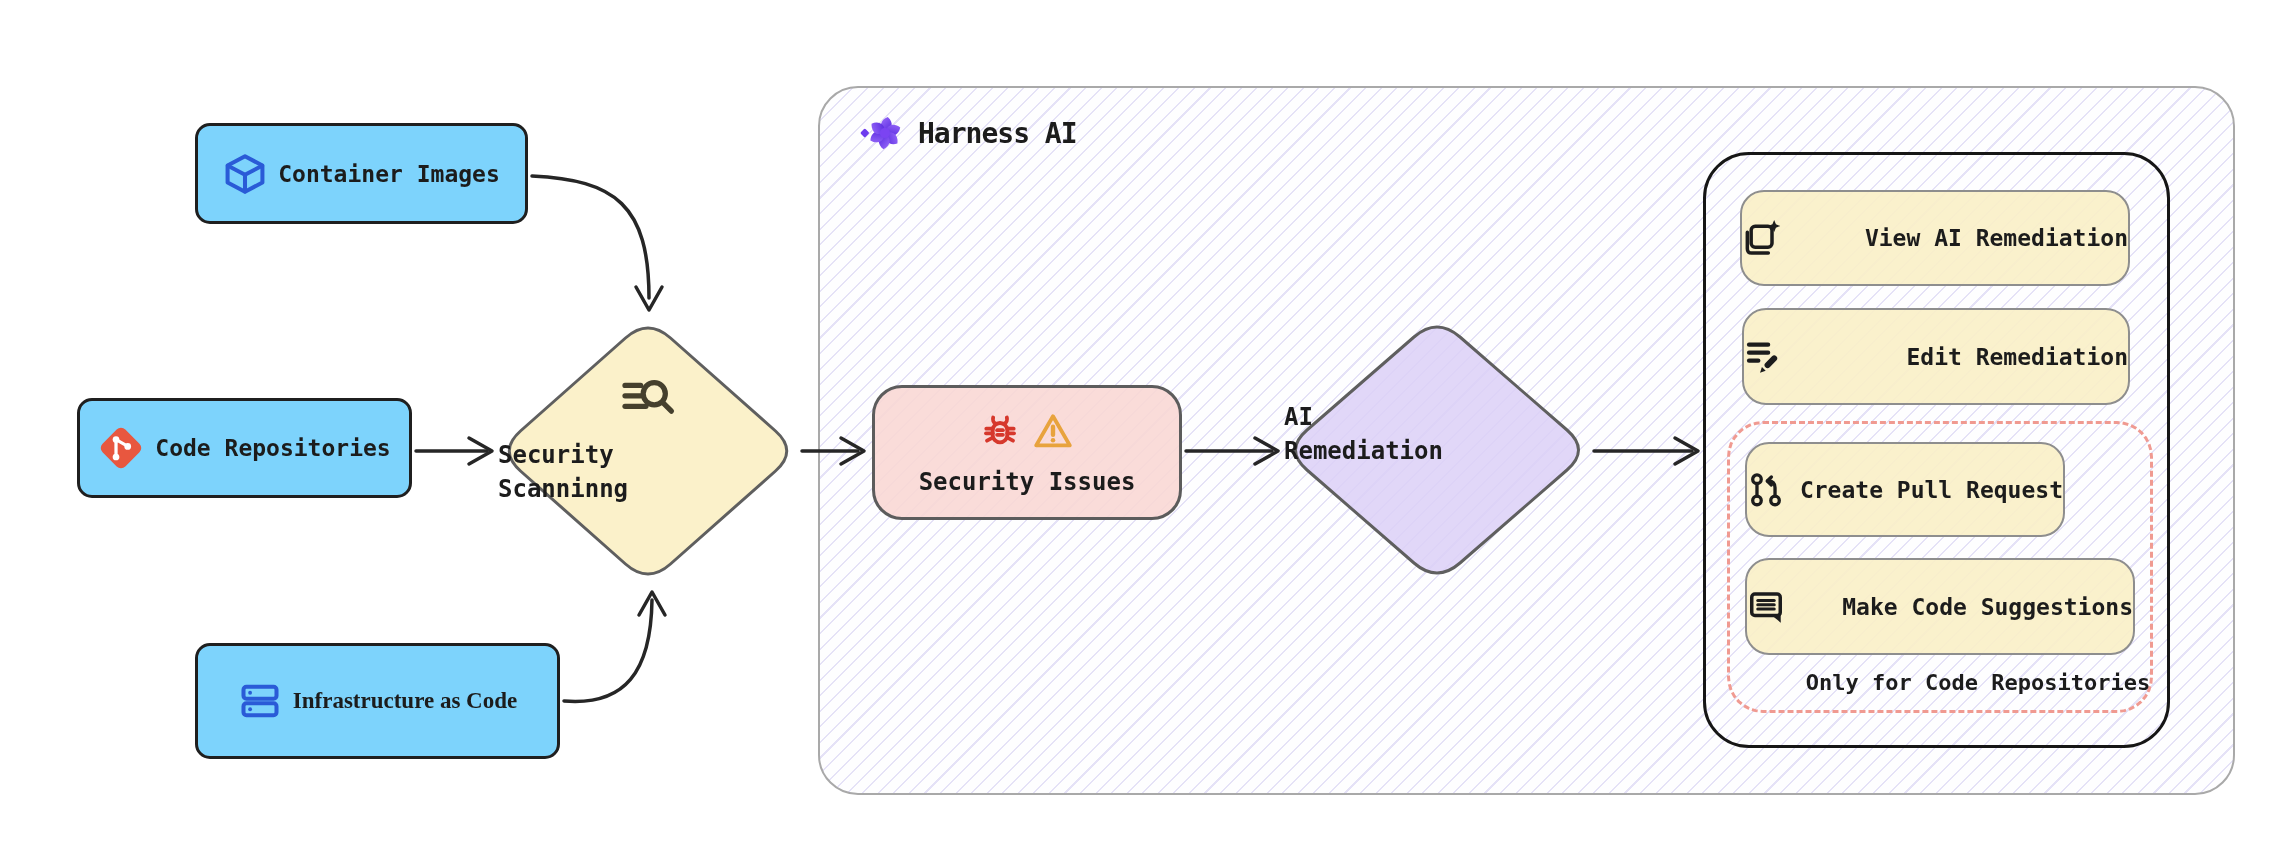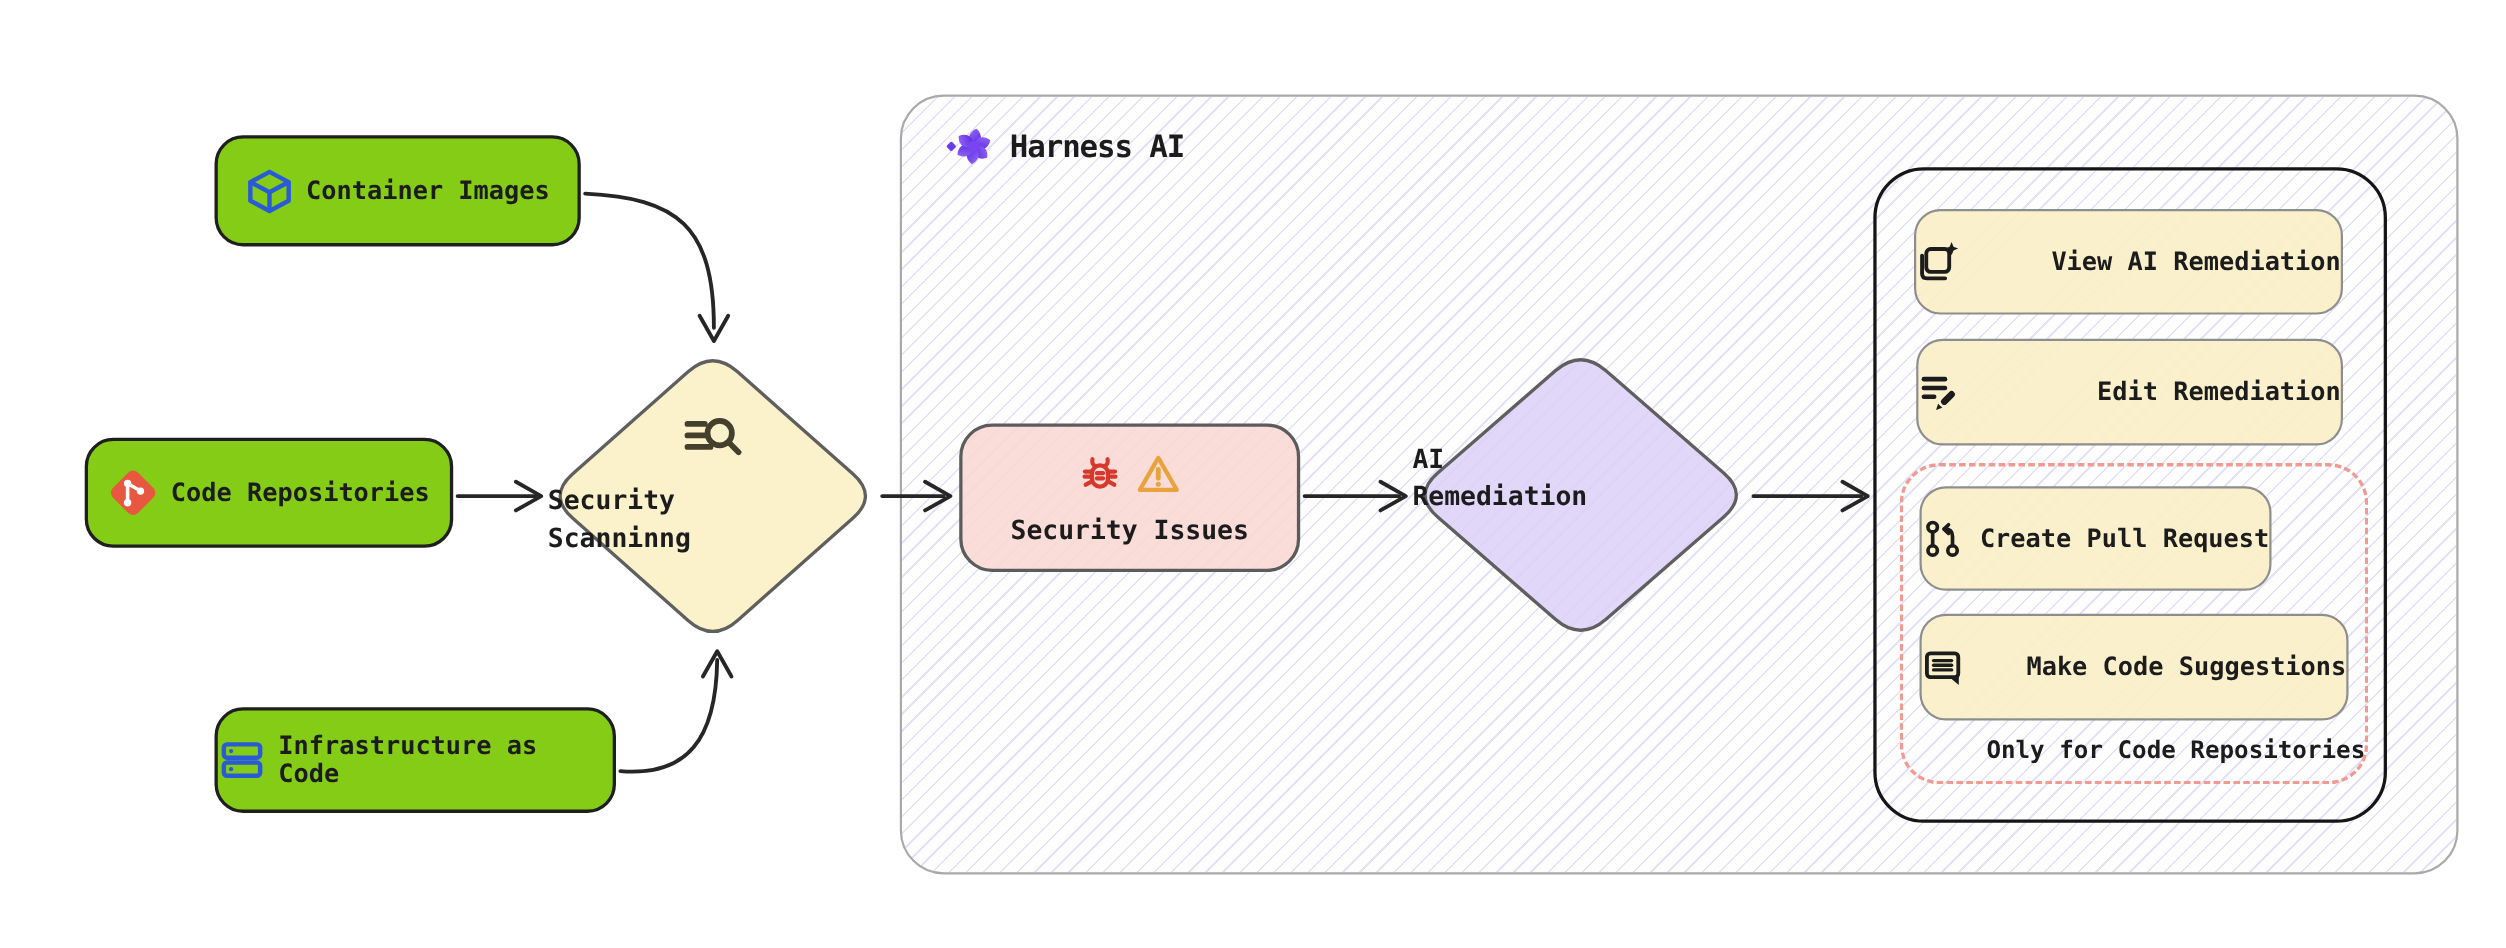--- a/index.html
+++ b/index.html
@@ -15,27 +15,27 @@
     z-index:0;
   }
   .harness-label{
     position:absolute;left:860px;top:110px;display:flex;align-items:center;gap:12px;z-index:3;justify-content:flex-end;
   }
   .harness-label .title{font-size:28px;font-weight:700;letter-spacing:-1px;}
   
   .overlay{position:absolute;left:0;top:0;width:2278px;height:862px;z-index:1;pointer-events:none;}
   
   .srcbox{
-    position:absolute;background:#84cc16;border:3px solid #1f1f1f;border-radius:26px;
+    position:absolute;background:#7dd3fc;border:3px solid #1f1f1f;border-radius:15px;
     box-sizing:border-box;display:flex;align-items:center;justify-content:center;gap:11px;
     font-size:23px;font-weight:600;z-index:2;
   }
   #box-container-images{left:195px;top:123px;width:333px;height:101px;}
   #box-code-repositories{left:77px;top:398px;width:335px;height:100px;}
-  #box-infrastructure{left:195px;top:643px;width:365px;height:96px;}
+  #box-infrastructure{left:195px;top:643px;width:365px;height:116px;font-family:Liberation Serif, serif;}
   
   .diamond-label{position:absolute;text-align:left;font-weight:600;font-size:24px;line-height:1.42;z-index:2;}
   #scan-label{left:498px;top:438px;width:300px;}
   #remediation-label{left:1284px;top:400px;width:306px;}
   #scan-icon-wrap{position:absolute;left:620px;top:376px;z-index:2;}
   
   .issues{
     position:absolute;left:872px;top:385px;width:310px;height:135px;box-sizing:border-box;
     background:rgba(249,215,212,0.88);border:3px solid #5c5c5c;border-radius:30px;
     display:flex;flex-direction:column;align-items:center;justify-content:center;gap:16px;z-index:2;

